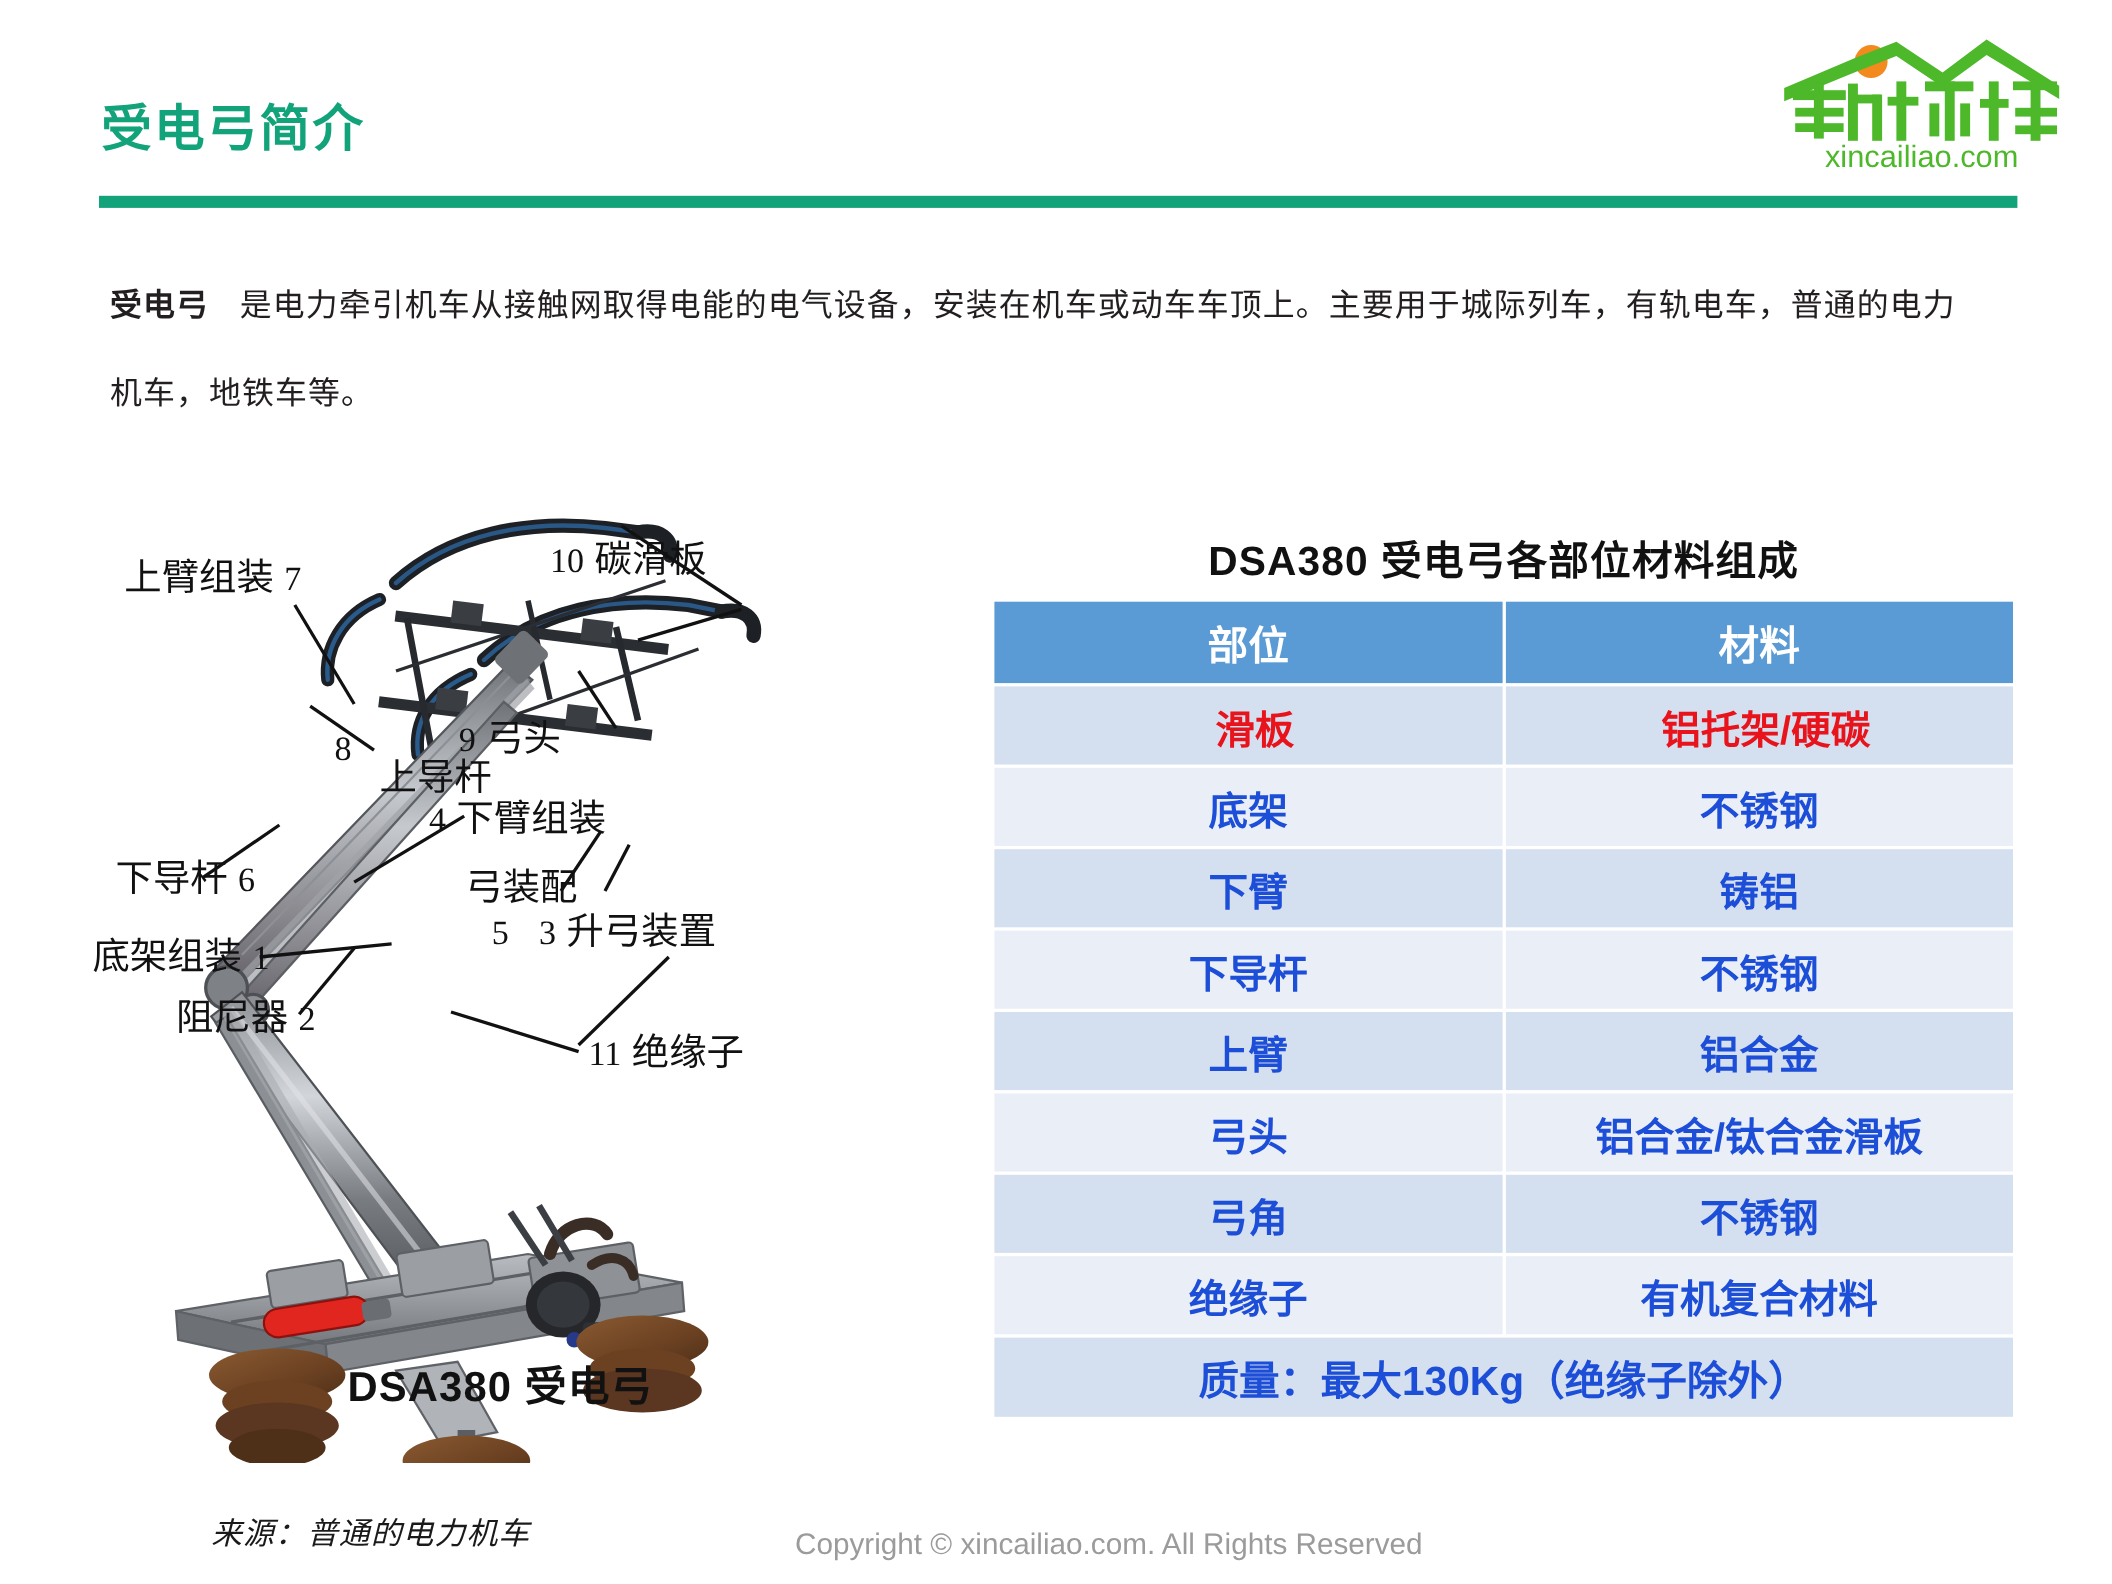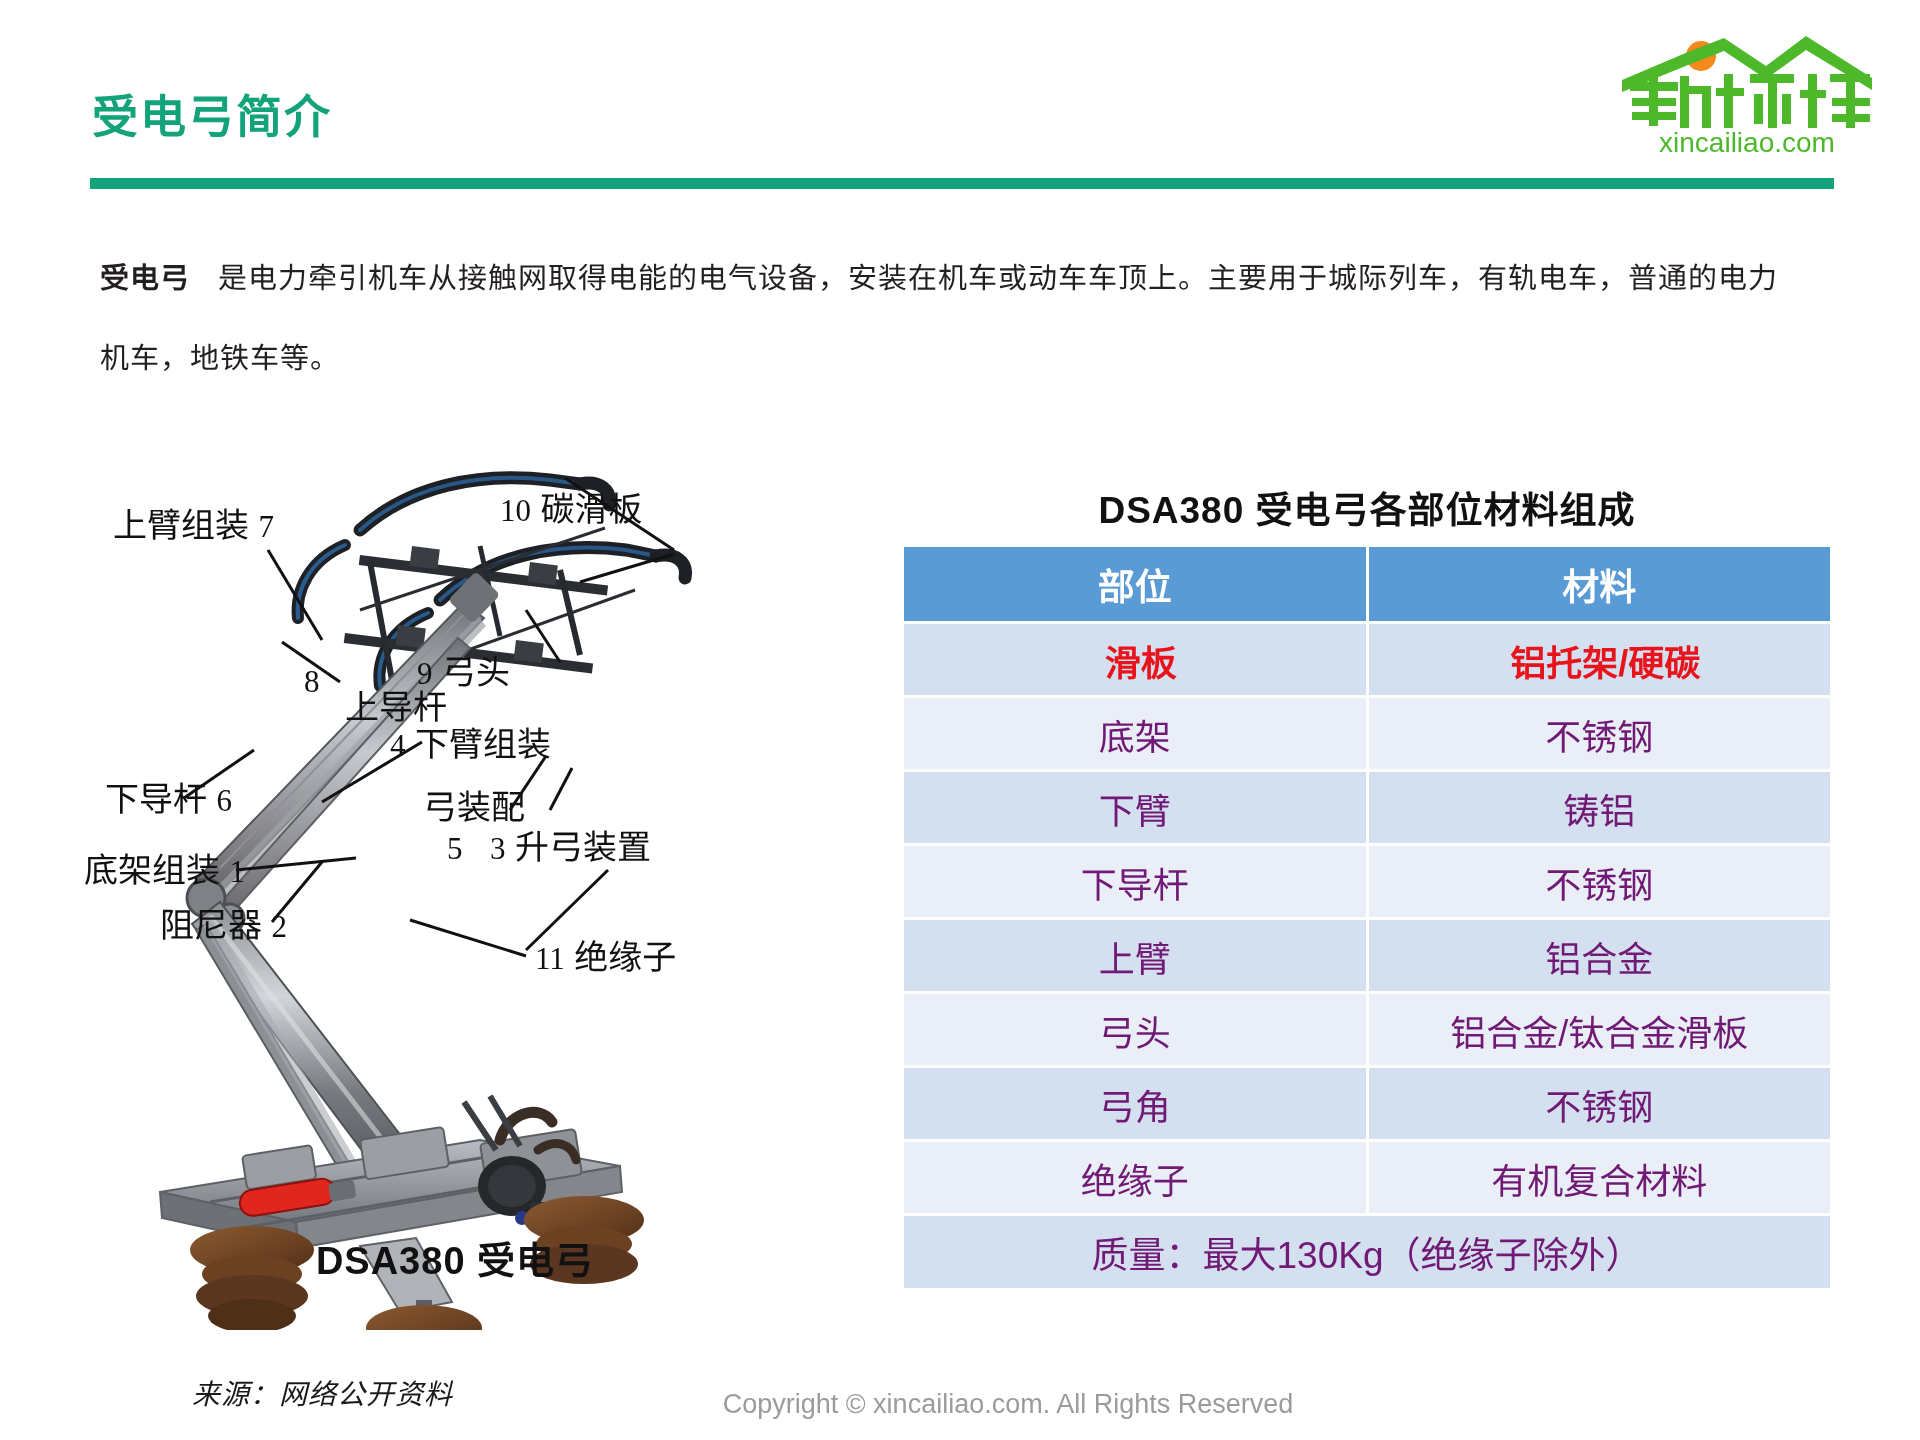--- a/index.html
+++ b/index.html
@@ -117,22 +117,22 @@
     border-collapse: separate;
     border-spacing: 3px 3px;
     table-layout: fixed;
   }
   #material-table td, #material-table th {
     padding: 0;
     height: 71px;
     text-align: center;
     vertical-align: middle;
     font-size: 36px;
-    font-weight: normal;
-    color: #701a75;
+    font-weight: bold;
+    color: #1d4ed8;
   }
   #material-table thead th {
     background: #5b9bd5;
     color: #ffffff;
     font-weight: bold;
     height: 74px;
     font-size: 37px;
   }
   #material-table tbody tr.odd td { background: #d4dff0; }
   #material-table tbody tr.even td { background: #e9eef7; }
@@ -461,14 +461,14 @@
     <tr class="even">
       <td>绝缘子</td>
       <td>有机复合材料</td>
     </tr>
     <tr class="summary">
       <td colspan="2">质量：最大130Kg（绝缘子除外）</td>
     </tr>
   </tbody>
 </table>
 
-<div id="source-note">来源：网络公开资料</div>
+<div id="source-note">来源：普通的电力机车</div>
 <div id="copyright-note">Copyright © xincailiao.com. All Rights Reserved</div>
 
 </body></html>

